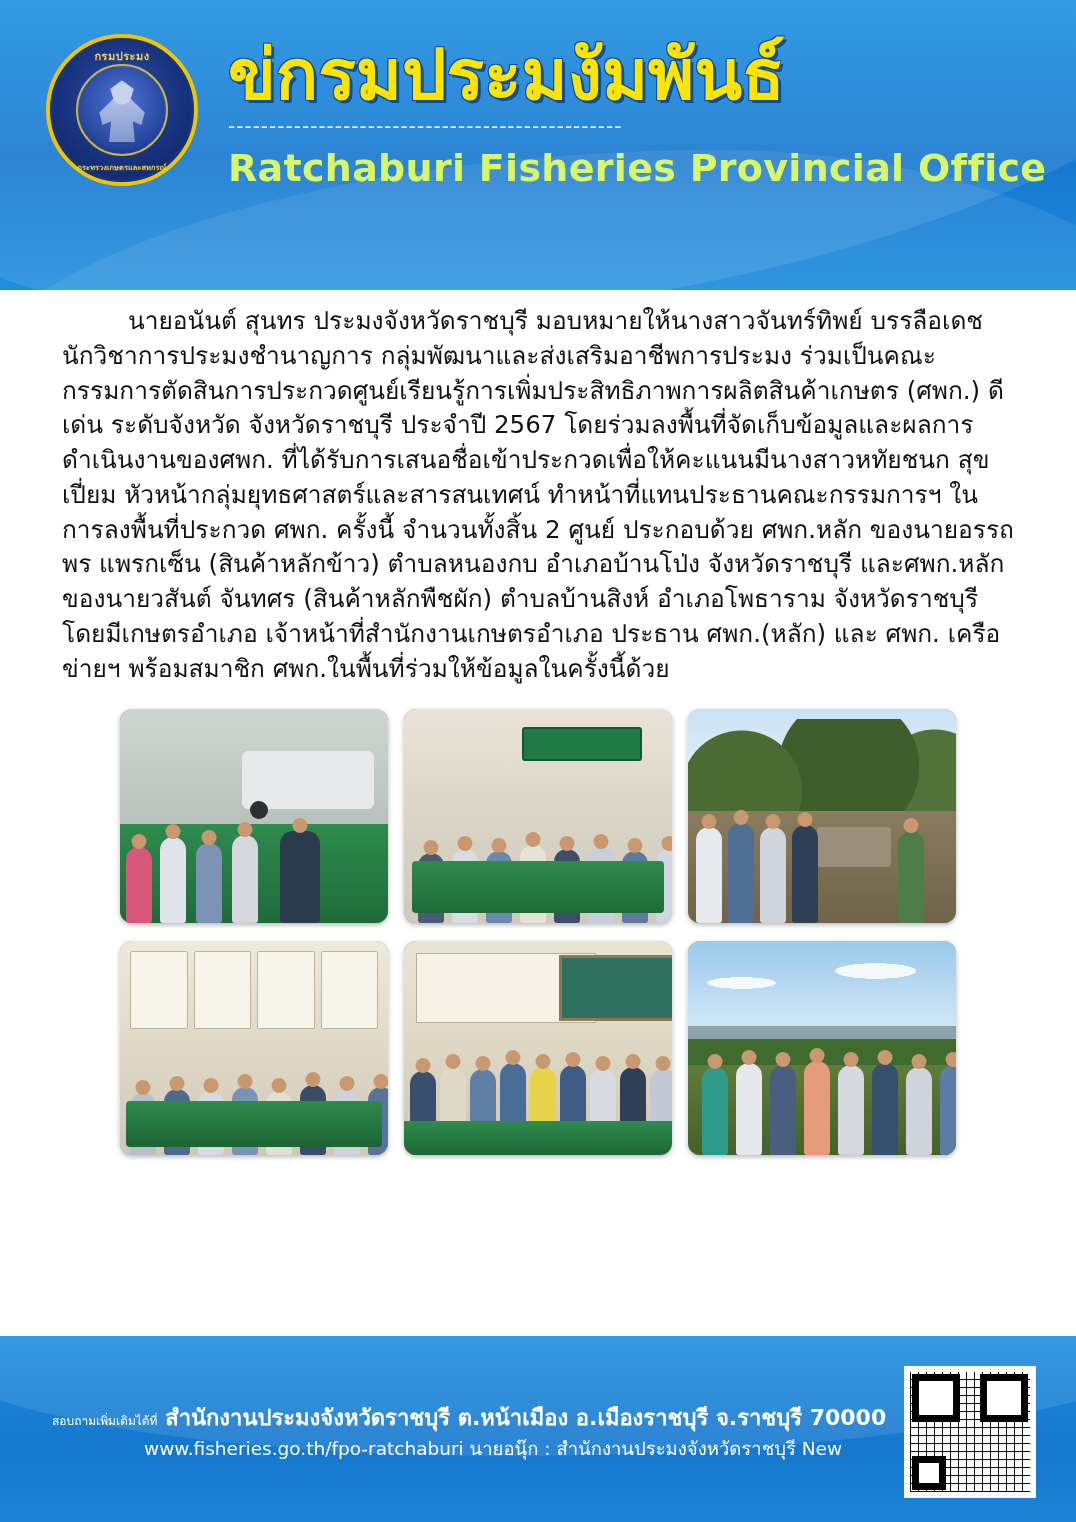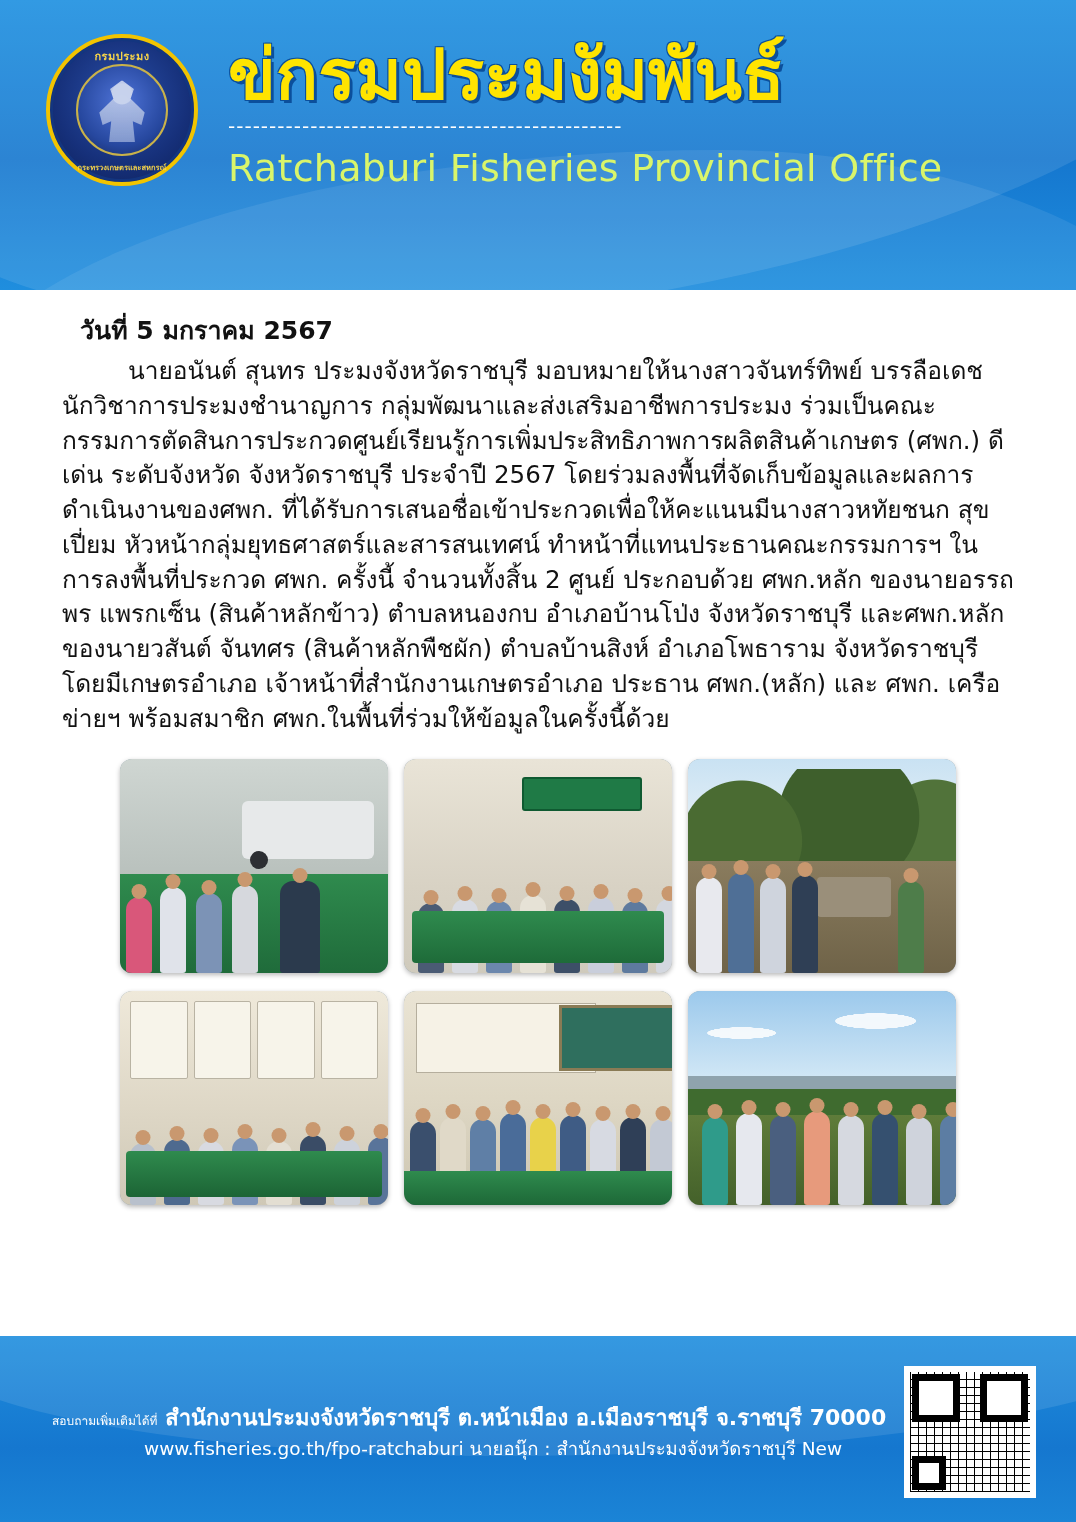--- a/index.html
+++ b/index.html
@@ -122,21 +122,21 @@
     letter-spacing: 1px;
     line-height: 1;
     white-space: nowrap;
     overflow: hidden;
     width: 730px;
   }
   .sub-title {
     margin-top: 10px;
     font-size: 38px;
     color: #d9f56a;
-    font-weight: normal;
+    font-weight: bold;
     letter-spacing: .3px;
     white-space: nowrap;
   }
 
   
   .content {
     position: relative;
     padding: 14px 62px 0 62px;
     background: #fff;
   }
@@ -302,21 +302,20 @@
 
       <div class="header-titles">
         <div class="main-title">ข่กรมประมงัมพันธ์</div>
         <div class="divider-dashes">------------------------------------------------</div>
         <div class="sub-title">Ratchaburi Fisheries Provincial Office</div>
       </div>
     </div>
   </div>
 
   <div class="content">
-    <div class="date-line">วันที่ 5 มกราคม 2567</div>
     <div class="body-text">
       <p><span class="indent"></span><span>นายอนันต์ สุนทร ประมงจังหวัดราชบุรี มอบหมายให้นางสาวจันทร์ทิพย์ บรรลือเดช นักวิชาการประมงชำนาญการ กลุ่มพัฒนาและส่งเสริมอาชีพการประมง ร่วมเป็นคณะกรรมการตัดสินการประกวดศูนย์เรียนรู้การเพิ่มประสิทธิภาพการผลิตสินค้าเกษตร (ศพก.) ดีเด่น ระดับจังหวัด จังหวัดราชบุรี ประจำปี 2567 โดยร่วมลงพื้นที่จัดเก็บข้อมูลและผลการดำเนินงานของศพก. ที่ได้รับการเสนอชื่อเข้าประกวดเพื่อให้คะแนนมีนางสาวหทัยชนก สุขเปี่ยม หัวหน้ากลุ่มยุทธศาสตร์และสารสนเทศน์ ทำหน้าที่แทนประธานคณะกรรมการฯ ในการลงพื้นที่ประกวด ศพก. ครั้งนี้ จำนวนทั้งสิ้น 2 ศูนย์ ประกอบด้วย ศพก.หลัก ของนายอรรถพร  แพรกเซ็น (สินค้าหลักข้าว) ตำบลหนองกบ อำเภอบ้านโป่ง จังหวัดราชบุรี และศพก.หลัก ของนายวสันต์ จันทศร (สินค้าหลักพืชผัก) ตำบลบ้านสิงห์ อำเภอโพธาราม จังหวัดราชบุรี โดยมีเกษตรอำเภอ เจ้าหน้าที่สำนักงานเกษตรอำเภอ ประธาน ศพก.(หลัก) และ ศพก. เครือข่ายฯ พร้อมสมาชิก ศพก.ในพื้นที่ร่วมให้ข้อมูลในครั้งนี้ด้วย</span></p>
     </div>
 
     <div class="photo-grid">
 
       <div class="photo p1">
         <div class="wallbg"></div>
         <div class="truck"></div>
         <div class="ground"></div>

